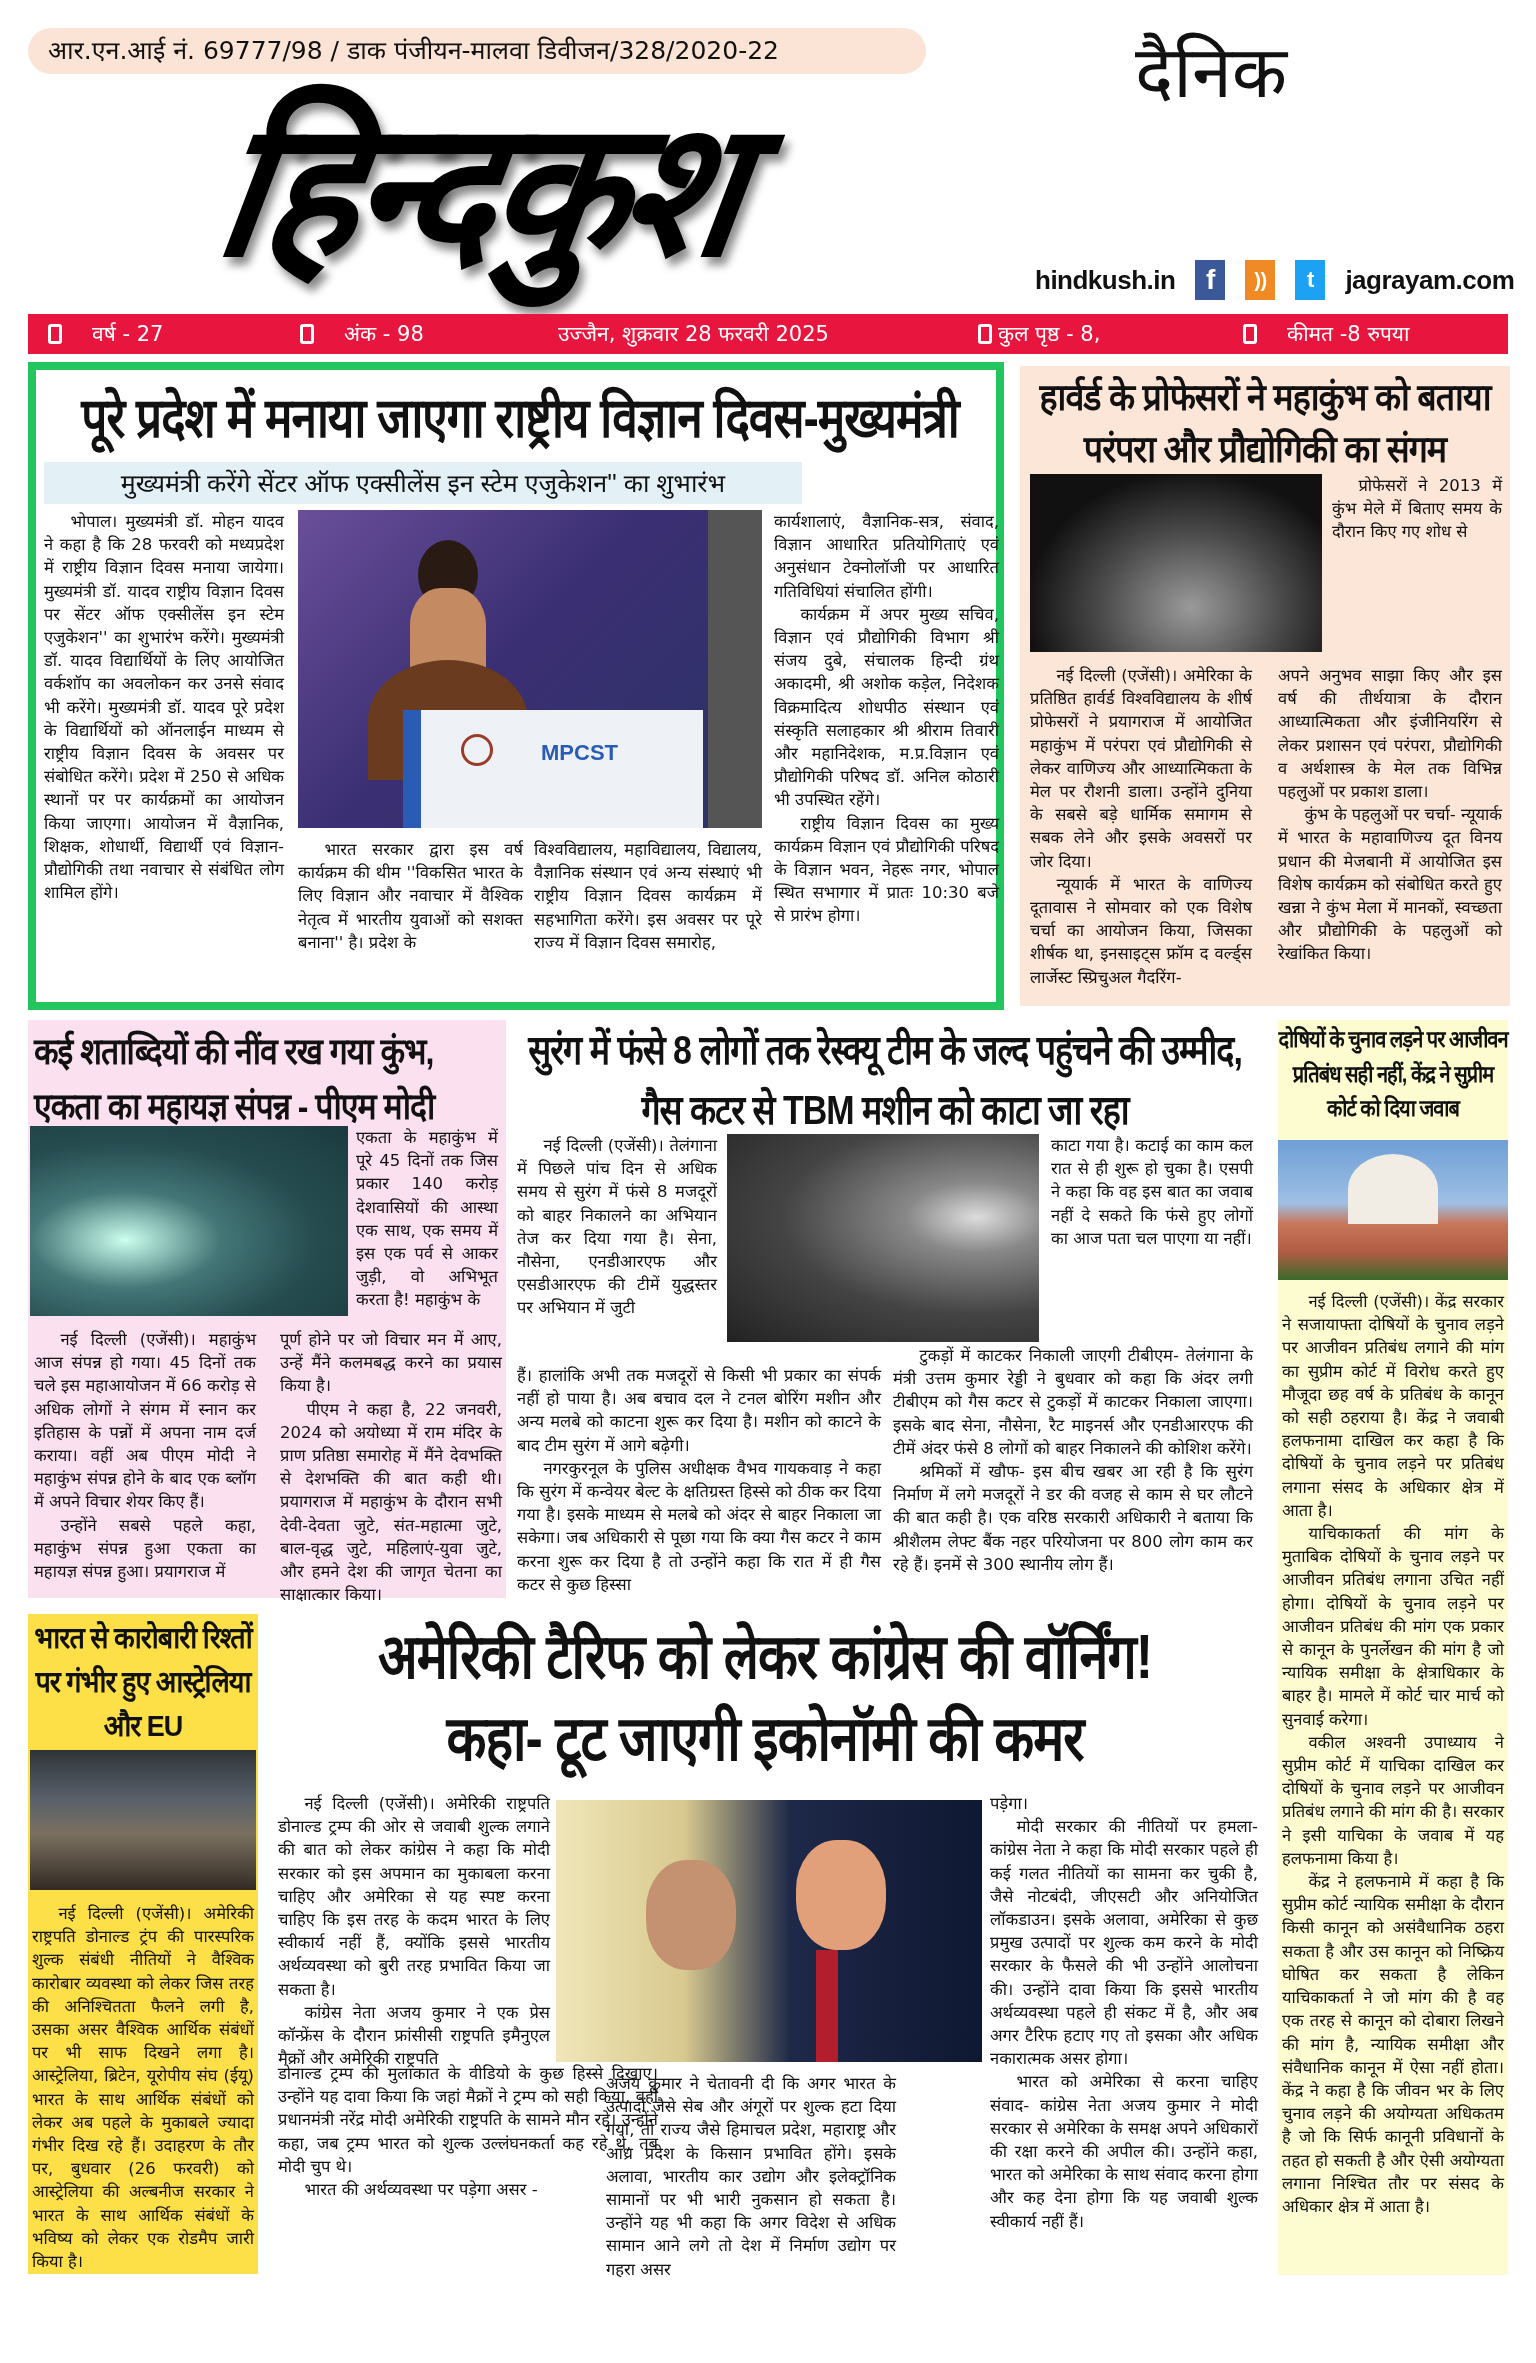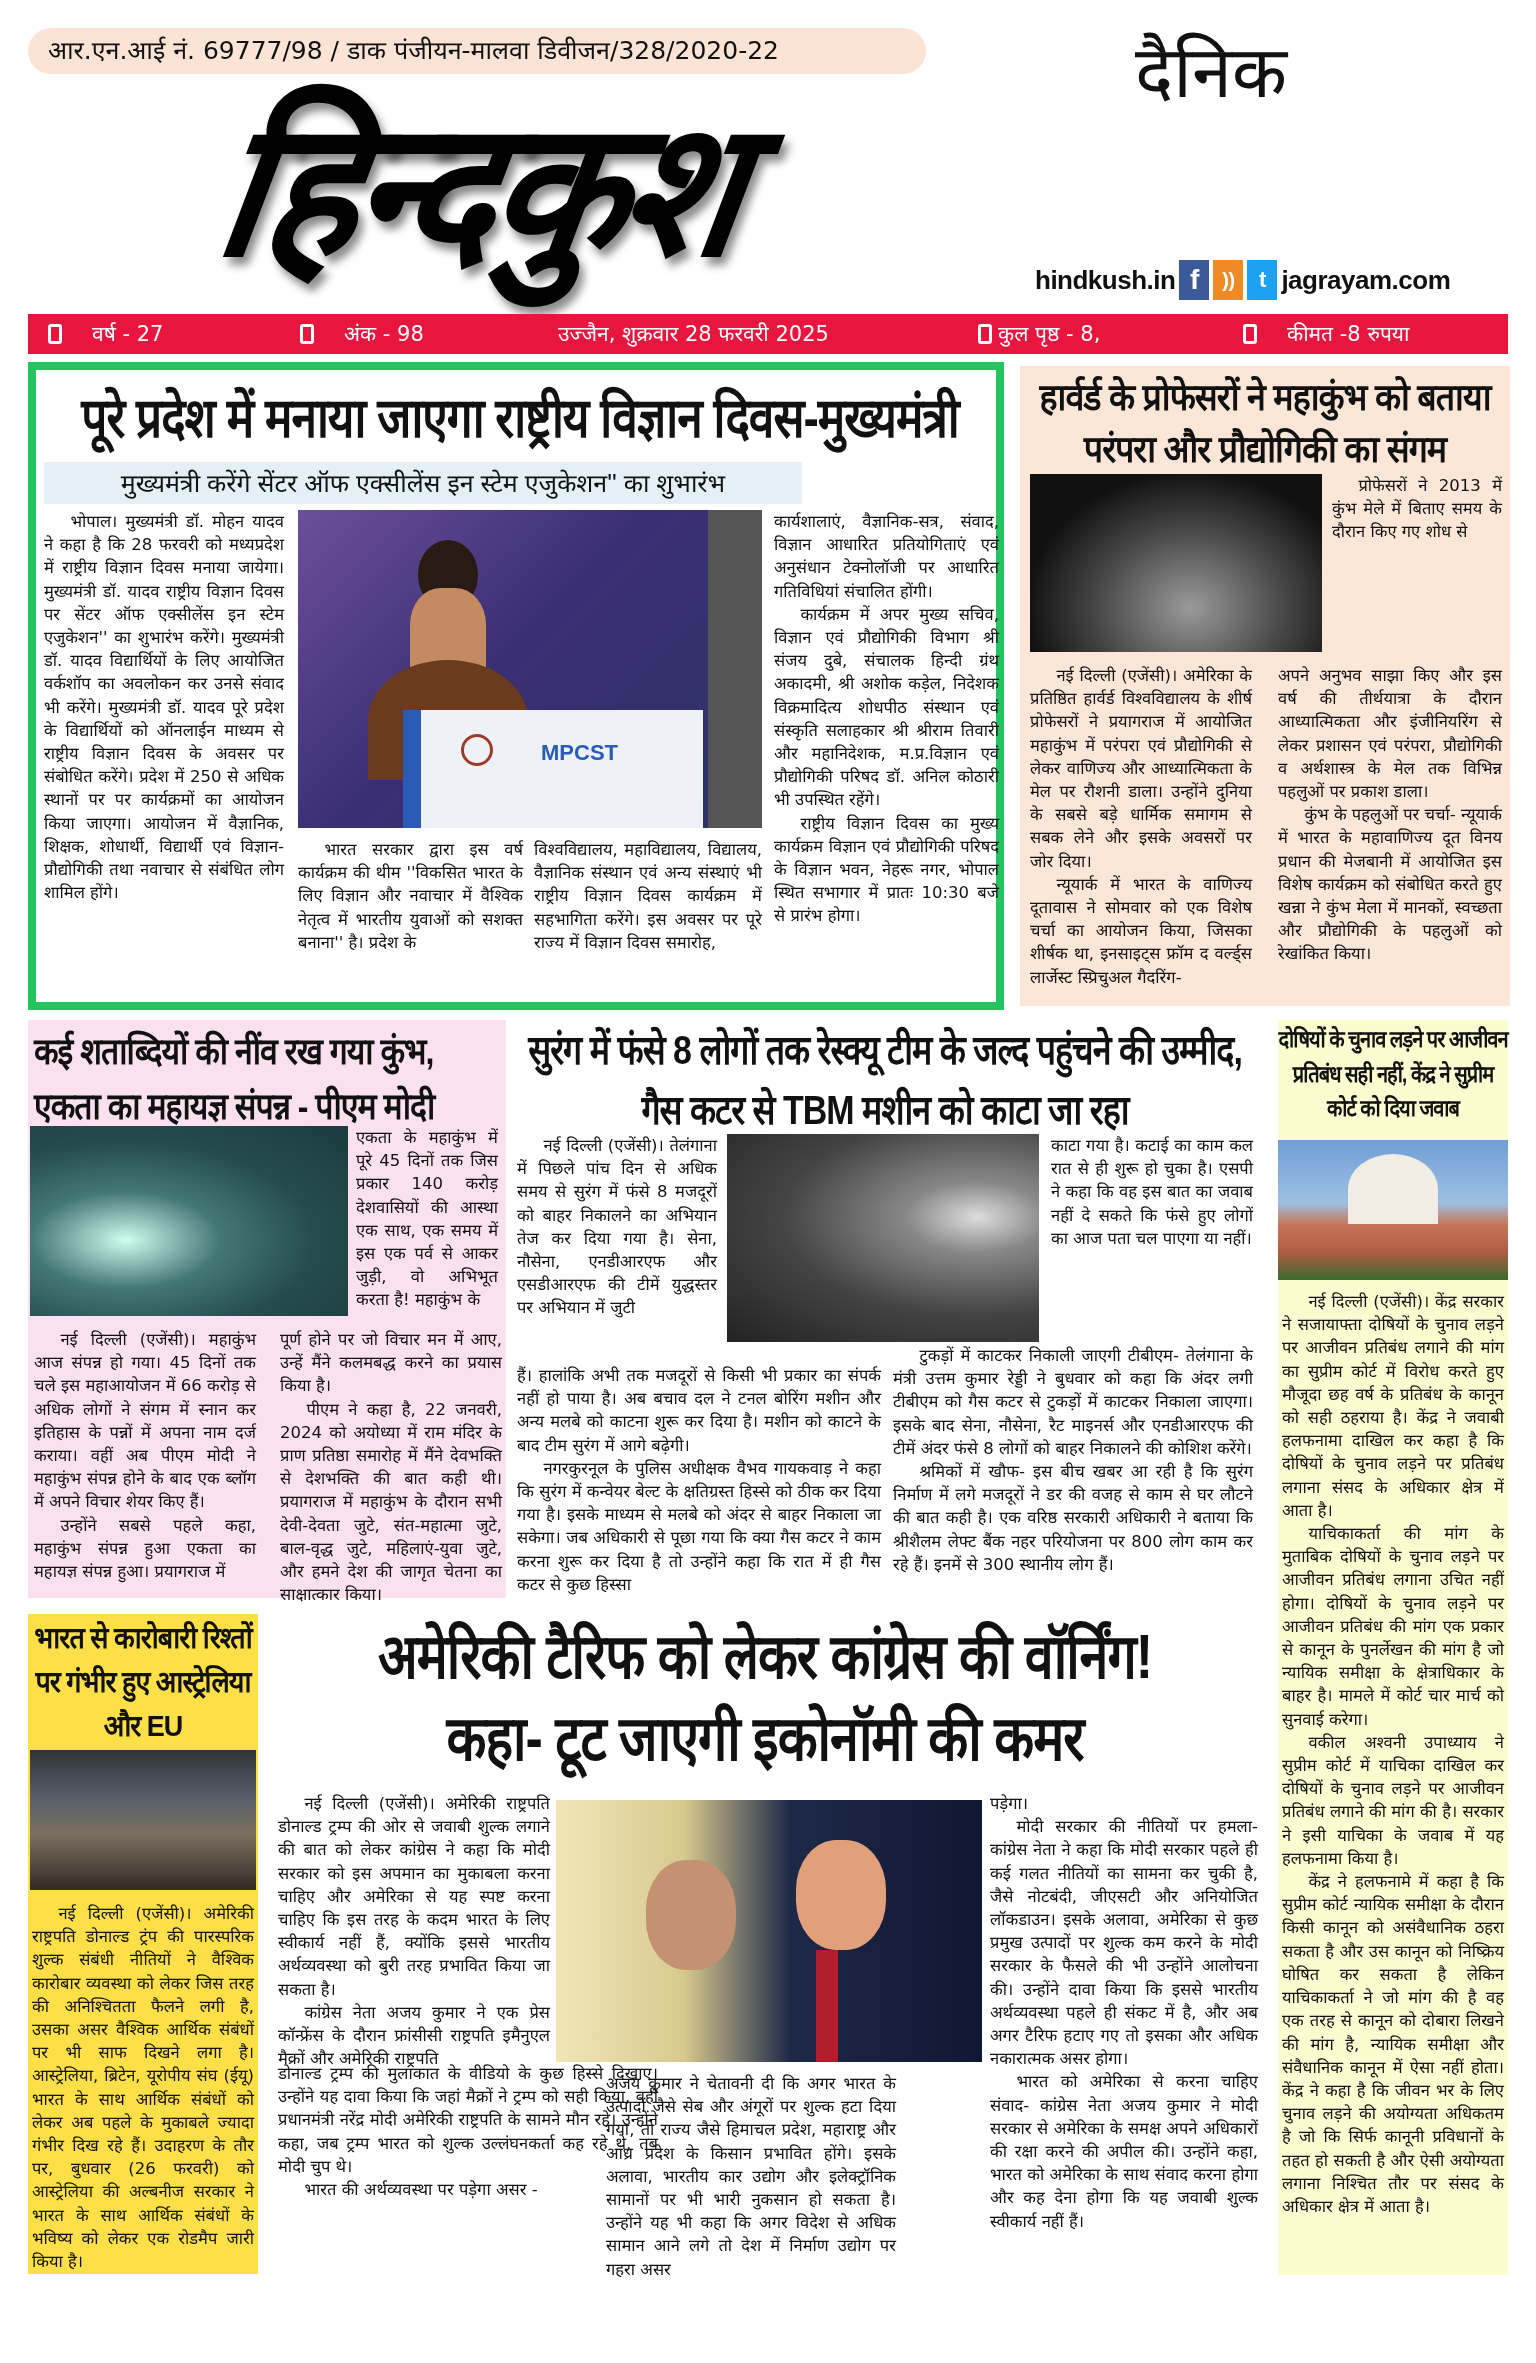--- a/index.html
+++ b/index.html
@@ -2,21 +2,21 @@
 <html><head>
 <meta charset="utf-8">
 <style>
 *{box-sizing:border-box;margin:0;padding:0}
 html,body{width:1536px;height:2363px;background:#fff;overflow:hidden}
 body{position:relative;font-family:"DejaVu Sans",sans-serif;color:#111}
 .abs{position:absolute}
 .reg{left:28px;top:28px;width:898px;height:46px;background:#fbe3d6;border-radius:23px;font-size:25px;line-height:46px;padding-left:20px;color:#111;white-space:nowrap;overflow:hidden}
 .dainik{left:1135px;top:32px;font-family:"DejaVu Serif",serif;font-size:72px;line-height:80px;color:#111}
 .mast{left:220px;top:90px;width:1130px;height:200px;font-family:"DejaVu Sans",sans-serif;font-weight:bold;font-style:italic;font-size:178px;line-height:200px;color:#000;letter-spacing:-6px;text-shadow:6px 8px 8px rgba(0,0,0,.45);white-space:nowrap;transform:skewX(-8deg) scaleY(1.05)}
-.web{left:1035px;top:258px;height:44px;display:flex;align-items:center;gap:4px;font-family:"Liberation Sans",sans-serif;font-weight:bold;font-size:26px;letter-spacing:-.5px}
+.web{left:1035px;top:258px;height:44px;display:flex;align-items:center;gap:20px;font-family:"Liberation Sans",sans-serif;font-weight:bold;font-size:26px;letter-spacing:-.5px}
 .sic{width:30px;height:40px;display:flex;align-items:center;justify-content:center;color:#fff;font-weight:bold;font-size:28px;font-family:"Liberation Sans",sans-serif}
 .fb{background:#3b5998}.rss{background:#f08a24;font-size:20px}.tw{background:#1da1f2;font-size:22px}
 .bar{left:28px;top:314px;width:1480px;height:40px;background:#e8163e;color:#fff;font-size:21px;line-height:40px}
 .bar .it{position:absolute;top:0;display:flex;align-items:center;gap:30px;white-space:nowrap}
 .chk{display:inline-block;width:14px;height:20px;border:3px solid #fff;border-radius:3px;background:#e8163e}
 .box{border:8px solid #22c55e}
 .col{font-size:16.5px;line-height:23.2px;text-align:justify;color:#111}
 .col p{text-indent:1.6em}
 .col p.ni{text-indent:0}
 .hl{font-family:"Liberation Sans",sans-serif;font-weight:bold;color:#111;text-align:center;letter-spacing:-1px;transform-origin:center top}

